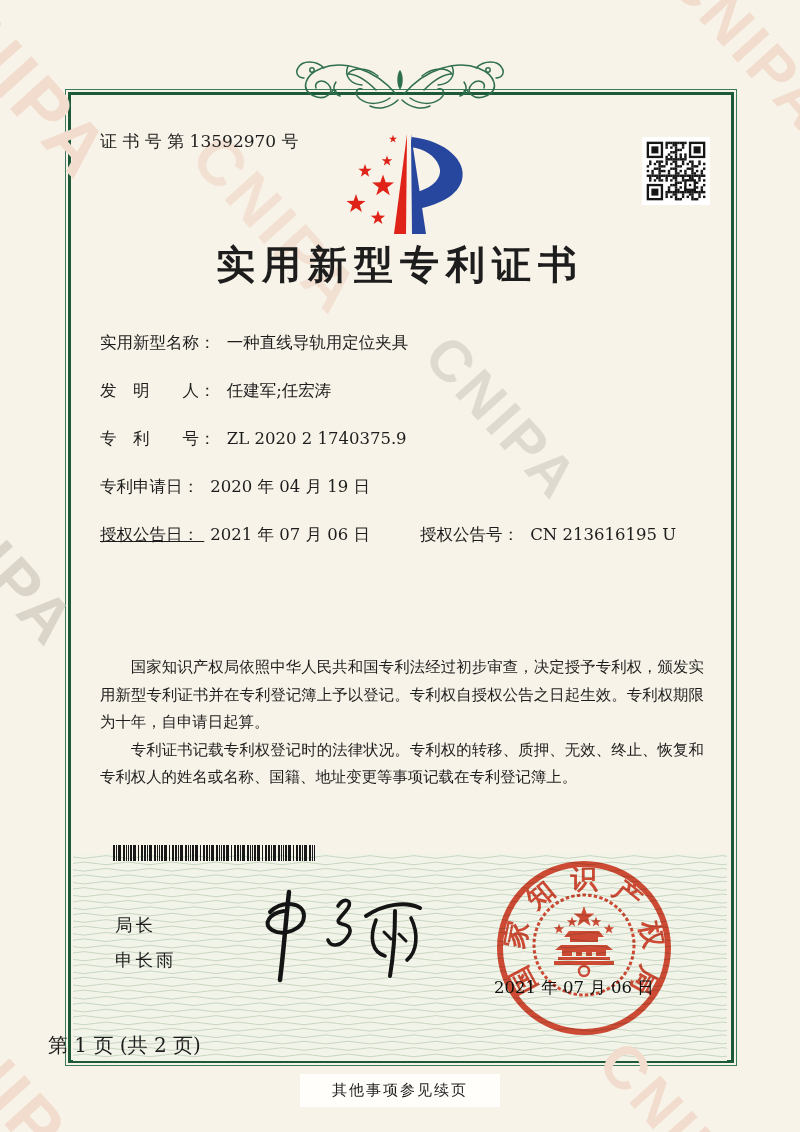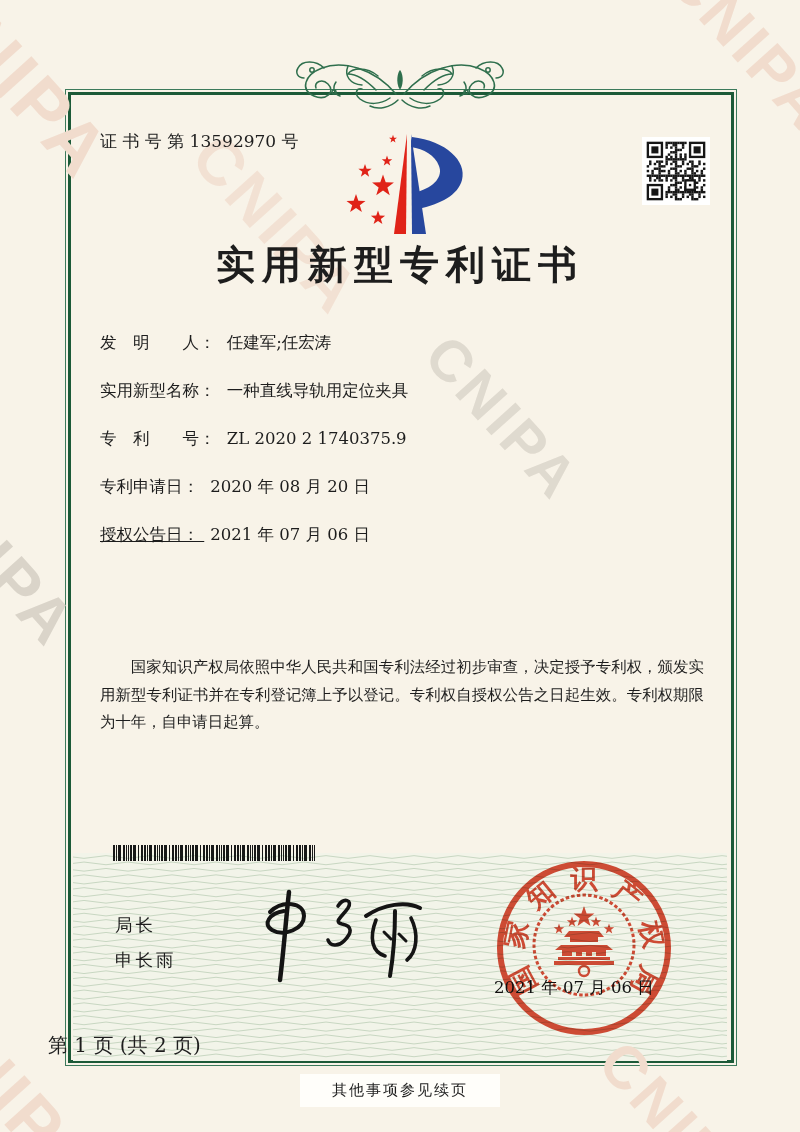--- a/index.html
+++ b/index.html
@@ -356,43 +356,48 @@
       <rect x="4" y="22" width="3" height="3" fill="#161616"></rect>
       <rect x="18" y="18" width="5" height="5" fill="#161616"></rect>
       <rect x="19" y="19" width="3" height="3" fill="#ffffff"></rect>
       <rect x="20" y="20" width="1" height="1" fill="#161616"></rect>
     </svg>
 
   <div class="title">实用新型专利证书</div>
 
   <div class="fields">
     <div class="field-row">
+      <span class="f-label">实用新型名称：</span>
+      <span class="f-value">一种直线导轨用定位夹具</span>
+    </div>
+    <div class="field-row">
       <span class="f-label">发　明　　人：</span>
       <span class="f-value">任建军;任宏涛</span>
-    </div>
-    <div class="field-row">
-      <span class="f-label">实用新型名称：</span>
-      <span class="f-value">一种直线导轨用定位夹具</span>
     </div>
     <div class="field-row">
       <span class="f-label">专　利　　号：</span>
       <span class="f-value">ZL 2020 2 1740375.9</span>
     </div>
     <div class="field-row">
       <span class="f-label">专利申请日：</span>
-      <span class="f-value">2020 年 08 月 20 日</span>
+      <span class="f-value">2020 年 04 月 19 日</span>
     </div>
     <div class="grant-row">
       <span>授权公告日：</span>
       <span class="f-value">2021 年 07 月 06 日</span>
+      <span class="grant-no">
+        <span>授权公告号：</span>
+        <span class="f-value">CN 213616195 U</span>
+      </span>
     </div>
   </div>
 
   <div class="paras">
     <p>国家知识产权局依照中华人民共和国专利法经过初步审查，决定授予专利权，颁发实用新型专利证书并在专利登记簿上予以登记。专利权自授权公告之日起生效。专利权期限为十年，自申请日起算。</p>
+    <p>专利证书记载专利权登记时的法律状况。专利权的转移、质押、无效、终止、恢复和专利权人的姓名或名称、国籍、地址变更等事项记载在专利登记簿上。</p>
   </div>
 
   <div class="barcode" id="barcode"><span style="width: 2px; margin-right: 1px;"></span><span style="width: 1px; margin-right: 1px;"></span><span style="width: 3px; margin-right: 2px;"></span><span style="width: 2px; margin-right: 1px;"></span><span style="width: 1px; margin-right: 1px;"></span><span style="width: 1px; margin-right: 1px;"></span><span style="width: 2px; margin-right: 1px;"></span><span style="width: 3px; margin-right: 2px;"></span><span style="width: 1px; margin-right: 2px;"></span><span style="width: 2px; margin-right: 1px;"></span><span style="width: 2px; margin-right: 1px;"></span><span style="width: 1px; margin-right: 1px;"></span><span style="width: 3px; margin-right: 2px;"></span><span style="width: 2px; margin-right: 1px;"></span><span style="width: 1px; margin-right: 1px;"></span><span style="width: 1px; margin-right: 1px;"></span><span style="width: 2px; margin-right: 1px;"></span><span style="width: 3px; margin-right: 2px;"></span><span style="width: 1px; margin-right: 2px;"></span><span style="width: 2px; margin-right: 1px;"></span><span style="width: 2px; margin-right: 1px;"></span><span style="width: 1px; margin-right: 1px;"></span><span style="width: 3px; margin-right: 2px;"></span><span style="width: 2px; margin-right: 1px;"></span><span style="width: 1px; margin-right: 1px;"></span><span style="width: 1px; margin-right: 1px;"></span><span style="width: 2px; margin-right: 1px;"></span><span style="width: 3px; margin-right: 2px;"></span><span style="width: 1px; margin-right: 2px;"></span><span style="width: 2px; margin-right: 1px;"></span><span style="width: 2px; margin-right: 1px;"></span><span style="width: 1px; margin-right: 1px;"></span><span style="width: 3px; margin-right: 2px;"></span><span style="width: 2px; margin-right: 1px;"></span><span style="width: 1px; margin-right: 1px;"></span><span style="width: 1px; margin-right: 1px;"></span><span style="width: 2px; margin-right: 1px;"></span><span style="width: 3px; margin-right: 2px;"></span><span style="width: 1px; margin-right: 2px;"></span><span style="width: 2px; margin-right: 1px;"></span><span style="width: 2px; margin-right: 1px;"></span><span style="width: 1px; margin-right: 1px;"></span><span style="width: 3px; margin-right: 2px;"></span><span style="width: 2px; margin-right: 1px;"></span><span style="width: 1px; margin-right: 1px;"></span><span style="width: 1px; margin-right: 1px;"></span><span style="width: 2px; margin-right: 1px;"></span><span style="width: 3px; margin-right: 2px;"></span><span style="width: 1px; margin-right: 2px;"></span><span style="width: 2px; margin-right: 1px;"></span><span style="width: 2px; margin-right: 1px;"></span><span style="width: 1px; margin-right: 1px;"></span><span style="width: 3px; margin-right: 2px;"></span><span style="width: 2px; margin-right: 1px;"></span><span style="width: 1px; margin-right: 1px;"></span><span style="width: 1px; margin-right: 1px;"></span><span style="width: 2px; margin-right: 1px;"></span><span style="width: 3px; margin-right: 2px;"></span><span style="width: 1px; margin-right: 2px;"></span><span style="width: 2px; margin-right: 1px;"></span><span style="width: 2px; margin-right: 1px;"></span><span style="width: 1px; margin-right: 1px;"></span><span style="width: 3px; margin-right: 2px;"></span><span style="width: 2px; margin-right: 1px;"></span><span style="width: 1px; margin-right: 1px;"></span><span style="width: 1px; margin-right: 1px;"></span></div>
 
   <div class="signer">
     <div>局长</div>
     <div>申长雨</div>
   </div>
 
   <svg class="signature-svg" width="198" height="104" viewBox="0 0 198 104">

